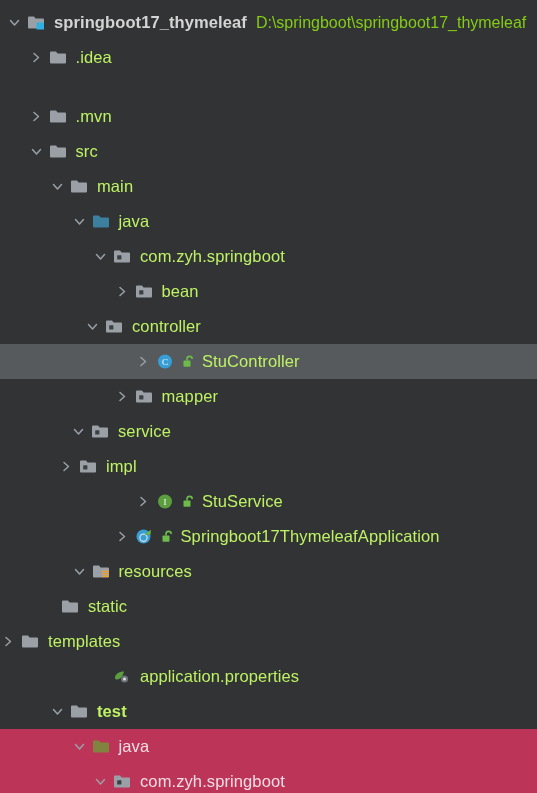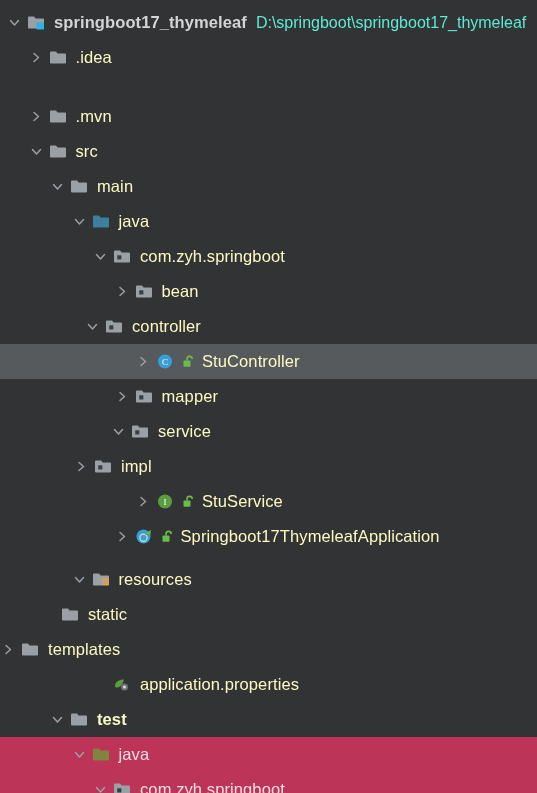--- a/index.html
+++ b/index.html
@@ -64,27 +64,27 @@
   .badge-lock {
     flex: 0 0 auto;
     width: 16px;
     height: 16px;
     margin-right: 5px;
     margin-left: -2px;
   }
   .badge-lock svg { display: block; }
 
   .label {
-    color: #fef9c3;
+    color: #bef264;
     letter-spacing: 0.1px;
   }
   .label.bold { font-weight: bold; color: #d4d4d4; }
 
   .root-path {
-    color: #5eead4;
+    color: #84cc16;
     margin-left: 9px;
     font-size: 16px;
   }
 </style>
 </head>
 <body>
 
 <div id="tree">
     <div class="row" style="padding-left: 6px;">
       <span class="twisty">
@@ -235,35 +235,35 @@
   </svg>
       </span>
       <span class="icon">
         <svg width="20" height="17" viewBox="0 0 20 17">
       <path d="M1 3.5a1 1 0 0 1 1-1h5l1.6 2H16a1 1 0 0 1 1 1v8a1 1 0 0 1-1 1H2a1 1 0 0 1-1-1z" fill="#9aa0a6"></path>
       <rect x="4.2" y="7.2" width="4.2" height="4.2" rx="0.5" fill="#3c4043"></rect>
     </svg>
       </span>
       <span class="label">mapper</span>
     </div>
-    <div class="row" style="padding-left: 110px;">
+    <div class="row" style="padding-left: 70px;">
       <span class="twisty">
         <svg width="17" height="17" viewBox="0 0 17 17">
     <path d="M4.5 6.5 L8.5 11 L12.5 6.5" fill="none" stroke="#9aa0a6" stroke-width="1.5" stroke-linecap="round" stroke-linejoin="round"></path>
   </svg>
       </span>
       <span class="icon">
         <svg width="20" height="17" viewBox="0 0 20 17">
       <path d="M1 3.5a1 1 0 0 1 1-1h5l1.6 2H16a1 1 0 0 1 1 1v8a1 1 0 0 1-1 1H2a1 1 0 0 1-1-1z" fill="#9aa0a6"></path>
       <rect x="4.2" y="7.2" width="4.2" height="4.2" rx="0.5" fill="#3c4043"></rect>
     </svg>
       </span>
       <span class="label">service</span>
     </div>
-    <div class="row" style="padding-left: 73px;">
+    <div class="row" style="padding-left: 58px;">
       <span class="twisty">
         <svg width="17" height="17" viewBox="0 0 17 17">
     <path d="M6 4.5 L10.5 8.5 L6 12.5" fill="none" stroke="#9aa0a6" stroke-width="1.5" stroke-linecap="round" stroke-linejoin="round"></path>
   </svg>
       </span>
       <span class="icon">
         <svg width="20" height="17" viewBox="0 0 20 17">
       <path d="M1 3.5a1 1 0 0 1 1-1h5l1.6 2H16a1 1 0 0 1 1 1v8a1 1 0 0 1-1 1H2a1 1 0 0 1-1-1z" fill="#9aa0a6"></path>
       <rect x="4.2" y="7.2" width="4.2" height="4.2" rx="0.5" fill="#3c4043"></rect>
     </svg>
@@ -305,21 +305,21 @@
     </svg>
       </span>
       <span class="badge-lock">
         <svg width="16" height="16" viewBox="0 0 16 16">
       <path d="M6 6.5V5a2.6 2.6 0 0 1 5.2 0" fill="none" stroke="#6dbb4b" stroke-width="1.6"></path>
       <rect x="2.5" y="6.5" width="7" height="6.2" rx="0.8" fill="#6dbb4b"></rect>
     </svg>
       </span>
       <span class="label">Springboot17ThymeleafApplication</span>
     </div>
-    <div class="row" style="padding-left: 70.5px; margin-top: 8px;">
+    <div class="row" style="padding-left: 70.5px;">
       <span class="twisty">
         <svg width="17" height="17" viewBox="0 0 17 17">
     <path d="M4.5 6.5 L8.5 11 L12.5 6.5" fill="none" stroke="#9aa0a6" stroke-width="1.5" stroke-linecap="round" stroke-linejoin="round"></path>
   </svg>
       </span>
       <span class="icon">
         <svg width="20" height="17" viewBox="0 0 20 17">
       <path d="M1 3.5a1 1 0 0 1 1-1h5l1.6 2H16a1 1 0 0 1 1 1v8a1 1 0 0 1-1 1H2a1 1 0 0 1-1-1z" fill="#9aa0a6"></path>
       <rect x="10" y="7.5" width="7" height="1.6" fill="#e8a33d"></rect>
       <rect x="10" y="10" width="7" height="1.6" fill="#e8a33d"></rect>

